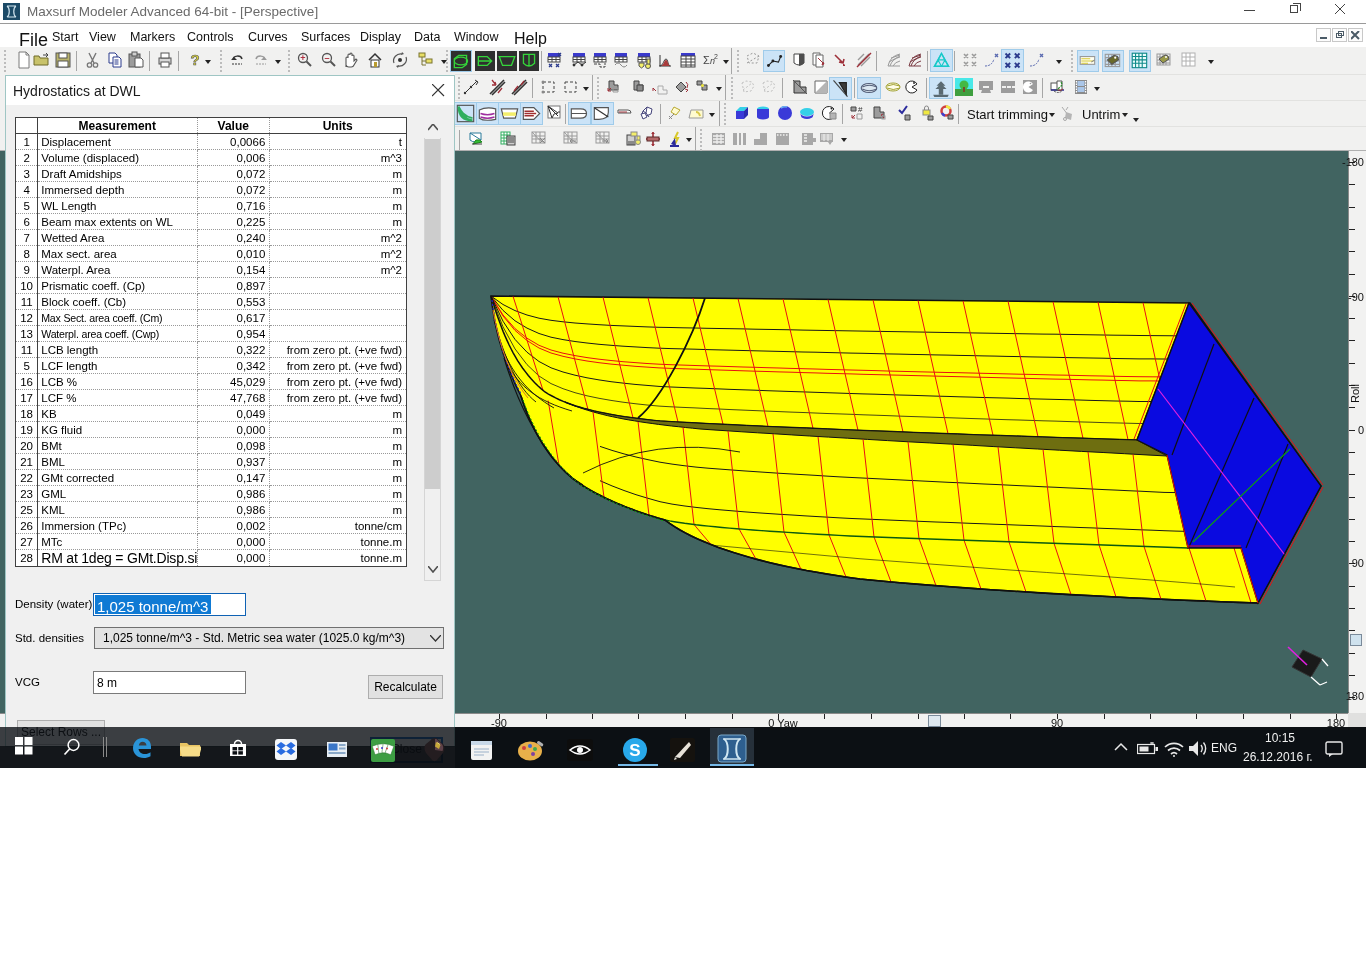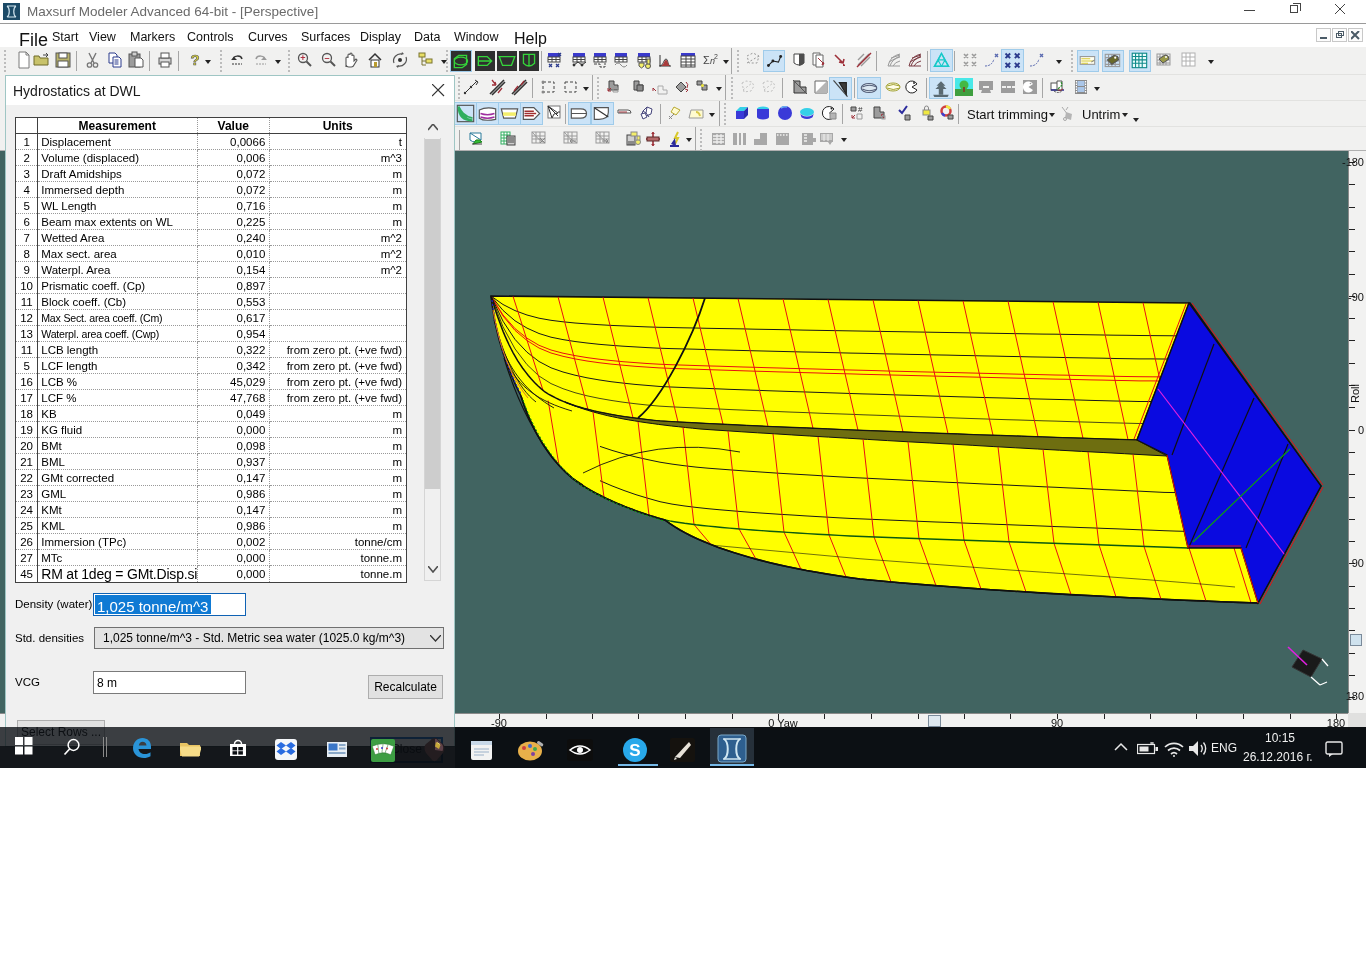--- a/index.html
+++ b/index.html
@@ -936,45 +936,39 @@
           <td class="val">0,147</td>
           <td class="un">m</td>
         </tr>
         <tr>
           <td class="num">23</td>
           <td>GML</td>
           <td class="val">0,986</td>
           <td class="un">m</td>
         </tr>
         <tr>
-          <td class="num">24</td>
-          <td>KMt</td>
-          <td class="val">0,147</td>
-          <td class="un">m</td>
-        </tr>
-        <tr>
           <td class="num">25</td>
           <td>KML</td>
           <td class="val">0,986</td>
           <td class="un">m</td>
         </tr>
         <tr>
           <td class="num">26</td>
           <td>Immersion (TPc)</td>
           <td class="val">0,002</td>
           <td class="un">tonne/cm</td>
         </tr>
         <tr>
           <td class="num">27</td>
           <td>MTc</td>
           <td class="val">0,000</td>
           <td class="un">tonne.m</td>
         </tr>
         <tr>
-          <td class="num">45</td>
+          <td class="num">28</td>
           <td style="font-size:14px;letter-spacing:-0.2px">RM at 1deg = GMt.Disp.sin(1)</td>
           <td class="val">0,000</td>
           <td class="un">tonne.m</td>
         </tr>
       </tbody>
     </table>
 <div class="a" style="left:424px;top:117px;width:17px;height:464px;background:#f0f0f0;border:1px solid #d5d5d5"></div>
 <div class="a" style="left:424px;top:117px;width:17px;height:21px;background:#f0f0f0"></div>
 <svg class="a" style="left:428px;top:124px" width="10" height="7">
       <path d="M0 6 L5 0 L10 6" fill="none" stroke="#505050" stroke-width="1.6"></path>

